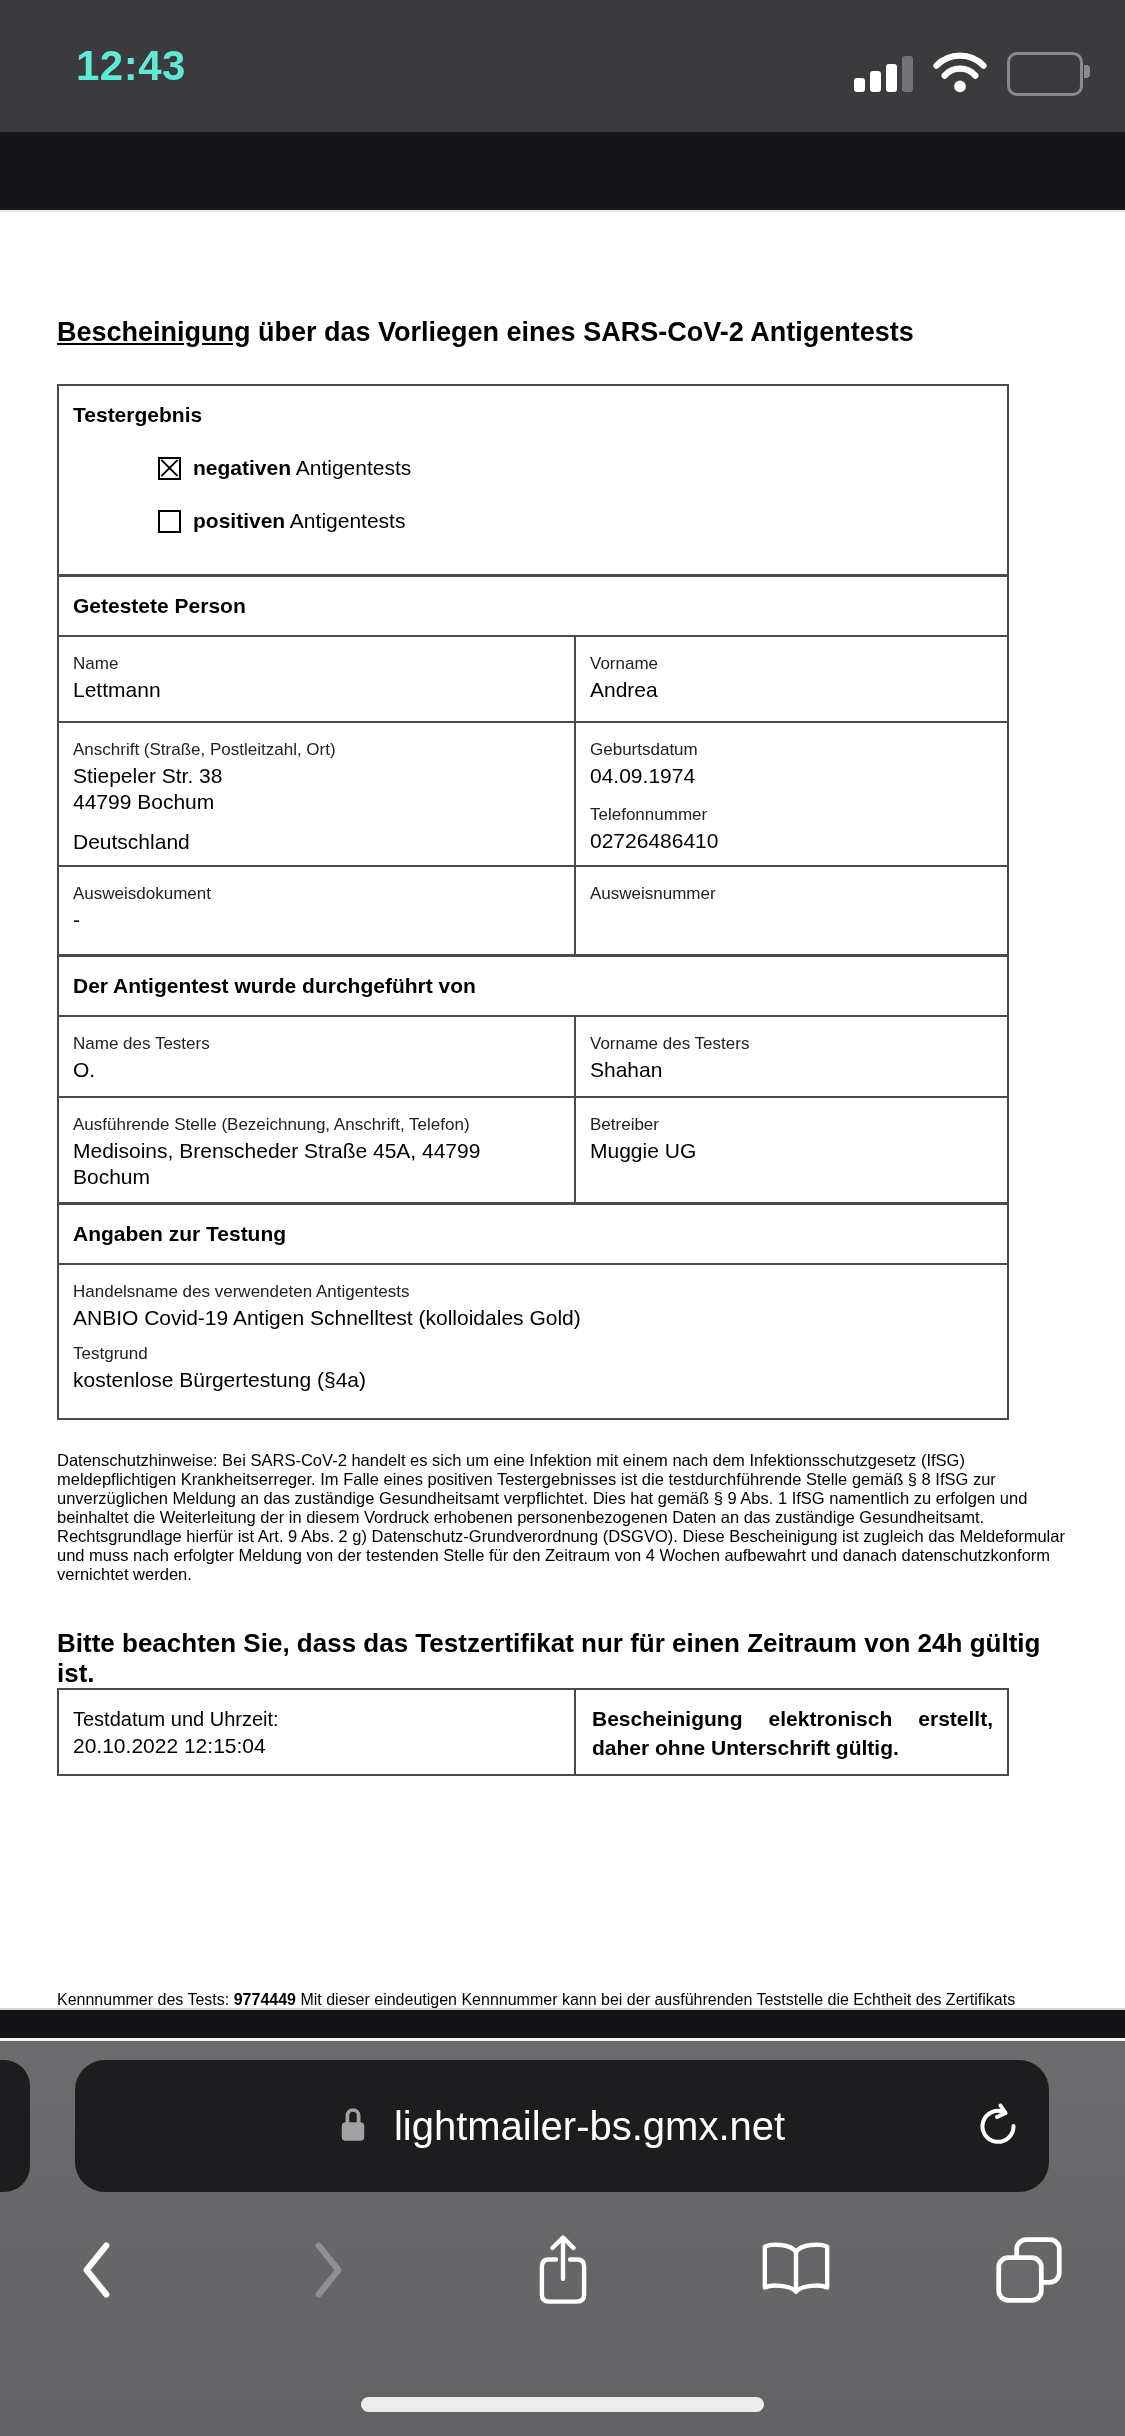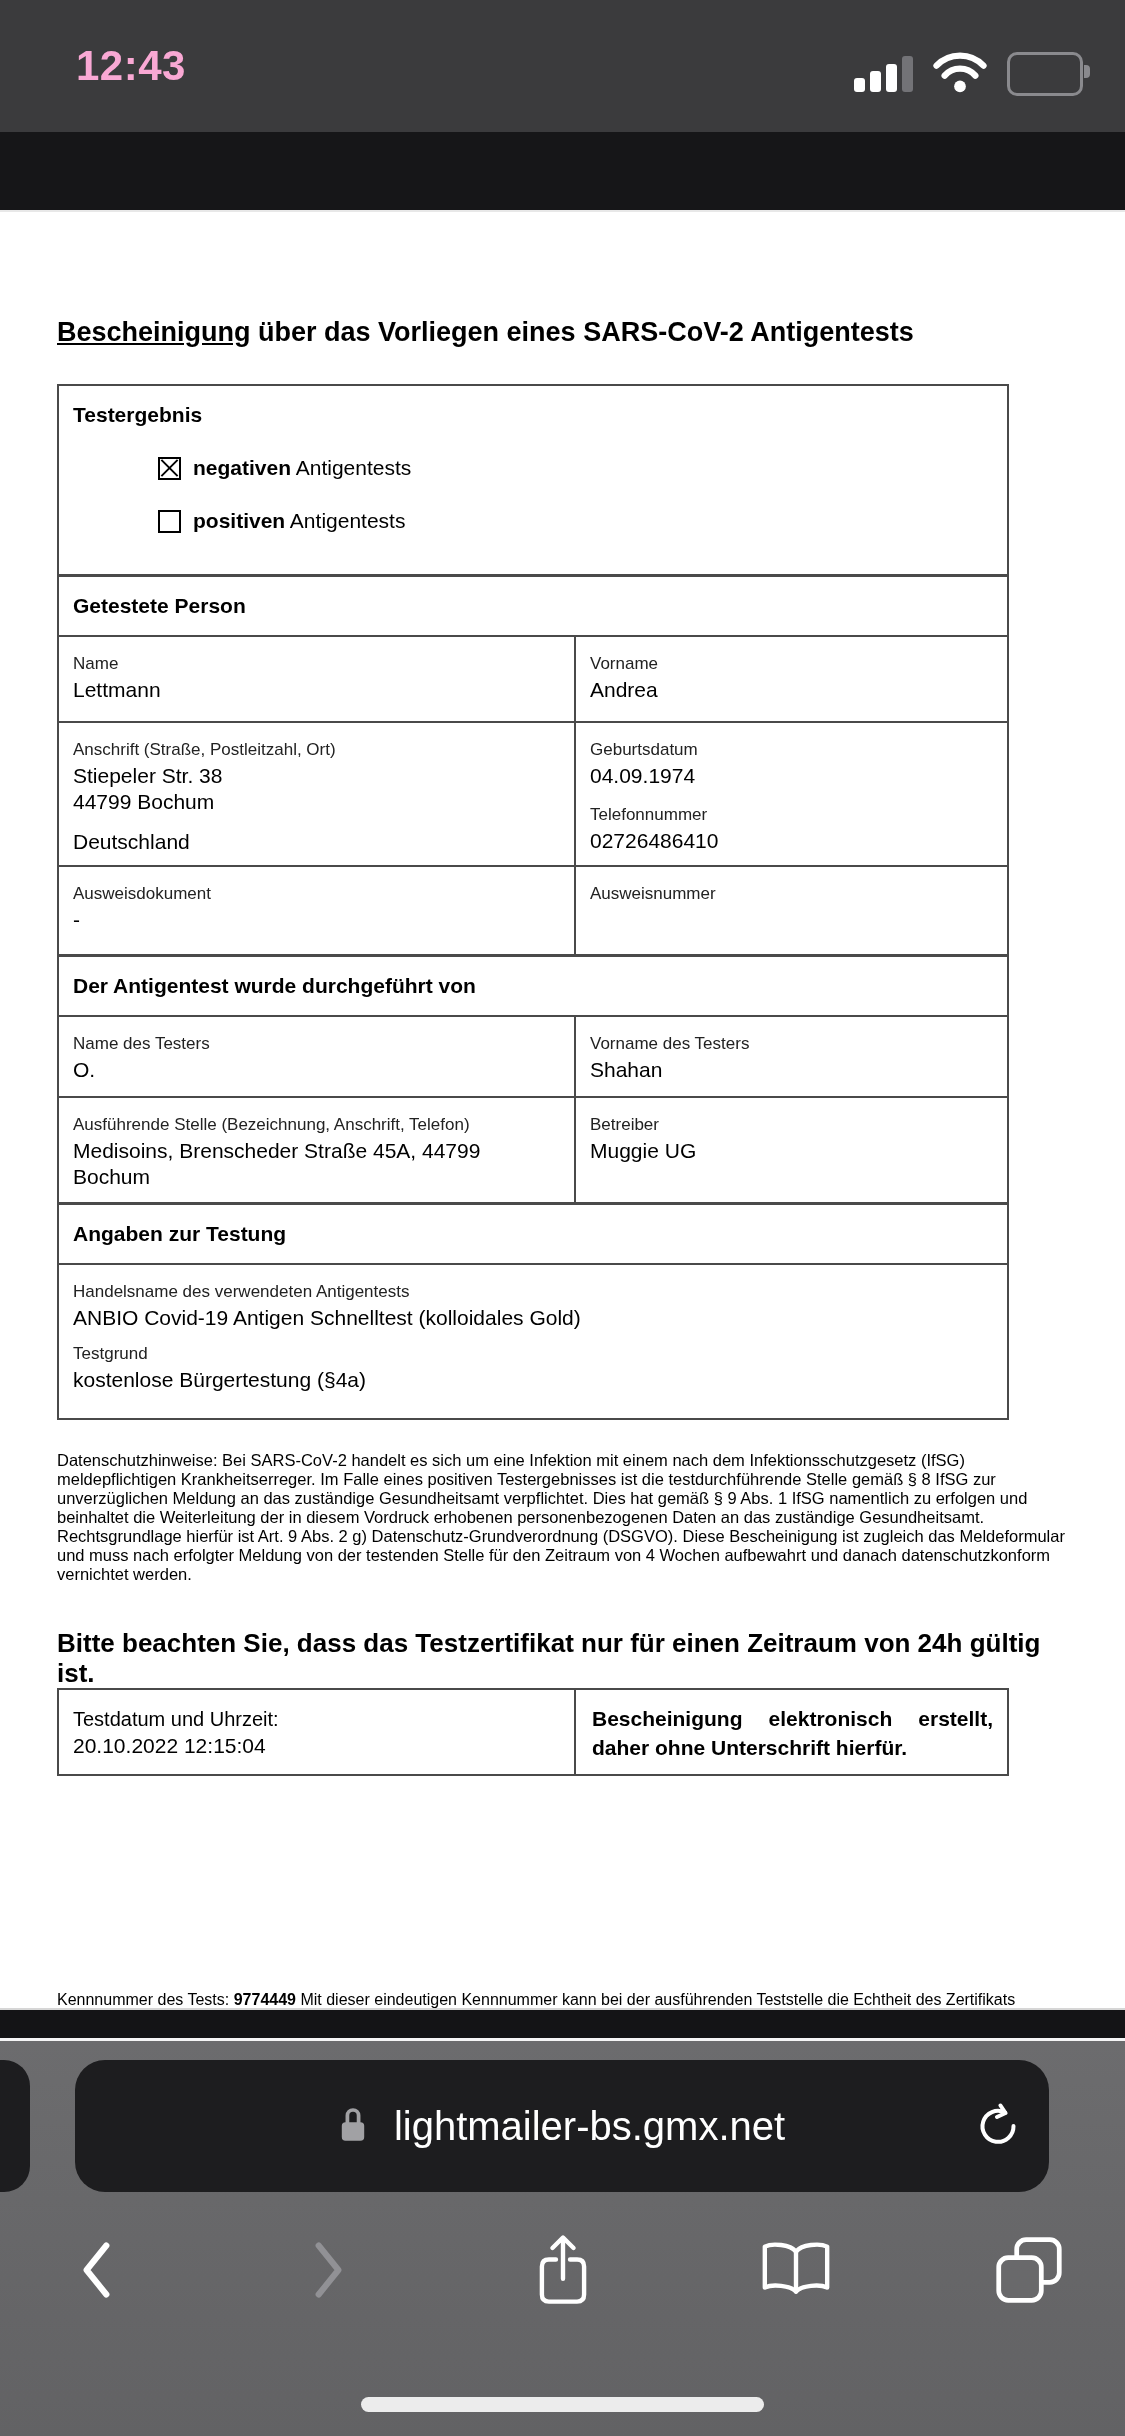--- a/index.html
+++ b/index.html
@@ -1,21 +1,21 @@
 <!DOCTYPE html>
 <html><head>
 <meta charset="utf-8">
 <style>
   html,body{margin:0;padding:0;background:#000;}
   .screen{position:relative;width:1125px;height:2436px;background:#fff;overflow:hidden;
           font-family:"Liberation Sans",sans-serif;}
 
   
   .status-bar{position:absolute;top:0;left:0;right:0;height:132px;background:#3b3b3d;}
-  .time{position:absolute;left:76px;top:42px;font-size:42px;font-weight:700;color:#f9a8d4;letter-spacing:.5px;}
+  .time{position:absolute;left:76px;top:42px;font-size:42px;font-weight:700;color:#5eead4;letter-spacing:.5px;}
   .status-icons{position:absolute;right:42px;top:50px;height:48px;display:flex;align-items:center;gap:19px;}
   .sig{display:flex;align-items:flex-end;gap:5px;height:36px;}
   .sig i{display:block;width:11px;border-radius:3px;background:#fff;}
   .sig i:nth-child(1){height:14px}.sig i:nth-child(2){height:21px}
   .sig i:nth-child(3){height:28px}.sig i:nth-child(4){height:36px;background:#737377;}
   .bat{position:relative;width:64px;height:32px;border:3px solid #8a8a8e;border-radius:10px;padding:3px;box-sizing:content-box;}
   .bat .lvl{height:100%;width:60px;background:#fff;border-radius:6px;}
   .bat::after{content:"";position:absolute;right:-10px;top:10px;width:6px;height:13px;background:#8a8a8e;border-radius:0 4px 4px 0;}
 
   .black-top{position:absolute;top:132px;left:0;right:0;height:78px;background:#161618;}
@@ -223,21 +223,21 @@
 
       <p class="privacy">Datenschutzhinweise: Bei SARS-CoV-2 handelt es sich um eine Infektion mit einem nach dem Infektionsschutzgesetz (IfSG) meldepflichtigen Krankheitserreger. Im Falle eines positiven Testergebnisses ist die testdurchführende Stelle gemäß § 8 IfSG zur unverzüglichen Meldung an das zuständige Gesundheitsamt verpflichtet. Dies hat gemäß § 9 Abs. 1 IfSG namentlich zu erfolgen und beinhaltet die Weiterleitung der in diesem Vordruck erhobenen personenbezogenen Daten an das zuständige Gesundheitsamt. Rechtsgrundlage hierfür ist Art. 9 Abs. 2 g) Datenschutz-Grundverordnung (DSGVO). Diese Bescheinigung ist zugleich das Meldeformular und muss nach erfolgter Meldung von der testenden Stelle für den Zeitraum von 4 Wochen aufbewahrt und danach datenschutzkonform vernichtet werden.</p>
 
       <div class="notice">Bitte beachten Sie, dass das Testzertifikat nur für einen Zeitraum von 24h gültig ist.</div>
 
       <div class="ftbl">
         <div class="fleft">
           <div class="flabel">Testdatum und Uhrzeit:</div>
           <div class="fval">20.10.2022 12:15:04</div>
         </div>
-        <div class="fright">Bescheinigung elektronisch erstellt, daher ohne Unterschrift hierfür.</div>
+        <div class="fright">Bescheinigung elektronisch erstellt, daher ohne Unterschrift gültig.</div>
       </div>
 
       <p class="kenn"><span>Kennnummer des Tests: </span><span class="b">9774449</span><span> Mit dieser eindeutigen Kennnummer kann bei der ausführenden Teststelle die Echtheit des Zertifikats überprüft werden.</span></p>
     </div>
   </div>
 
   <div class="black-bottom"></div>
   <div class="sepline"></div>
 
   <div class="chrome">

